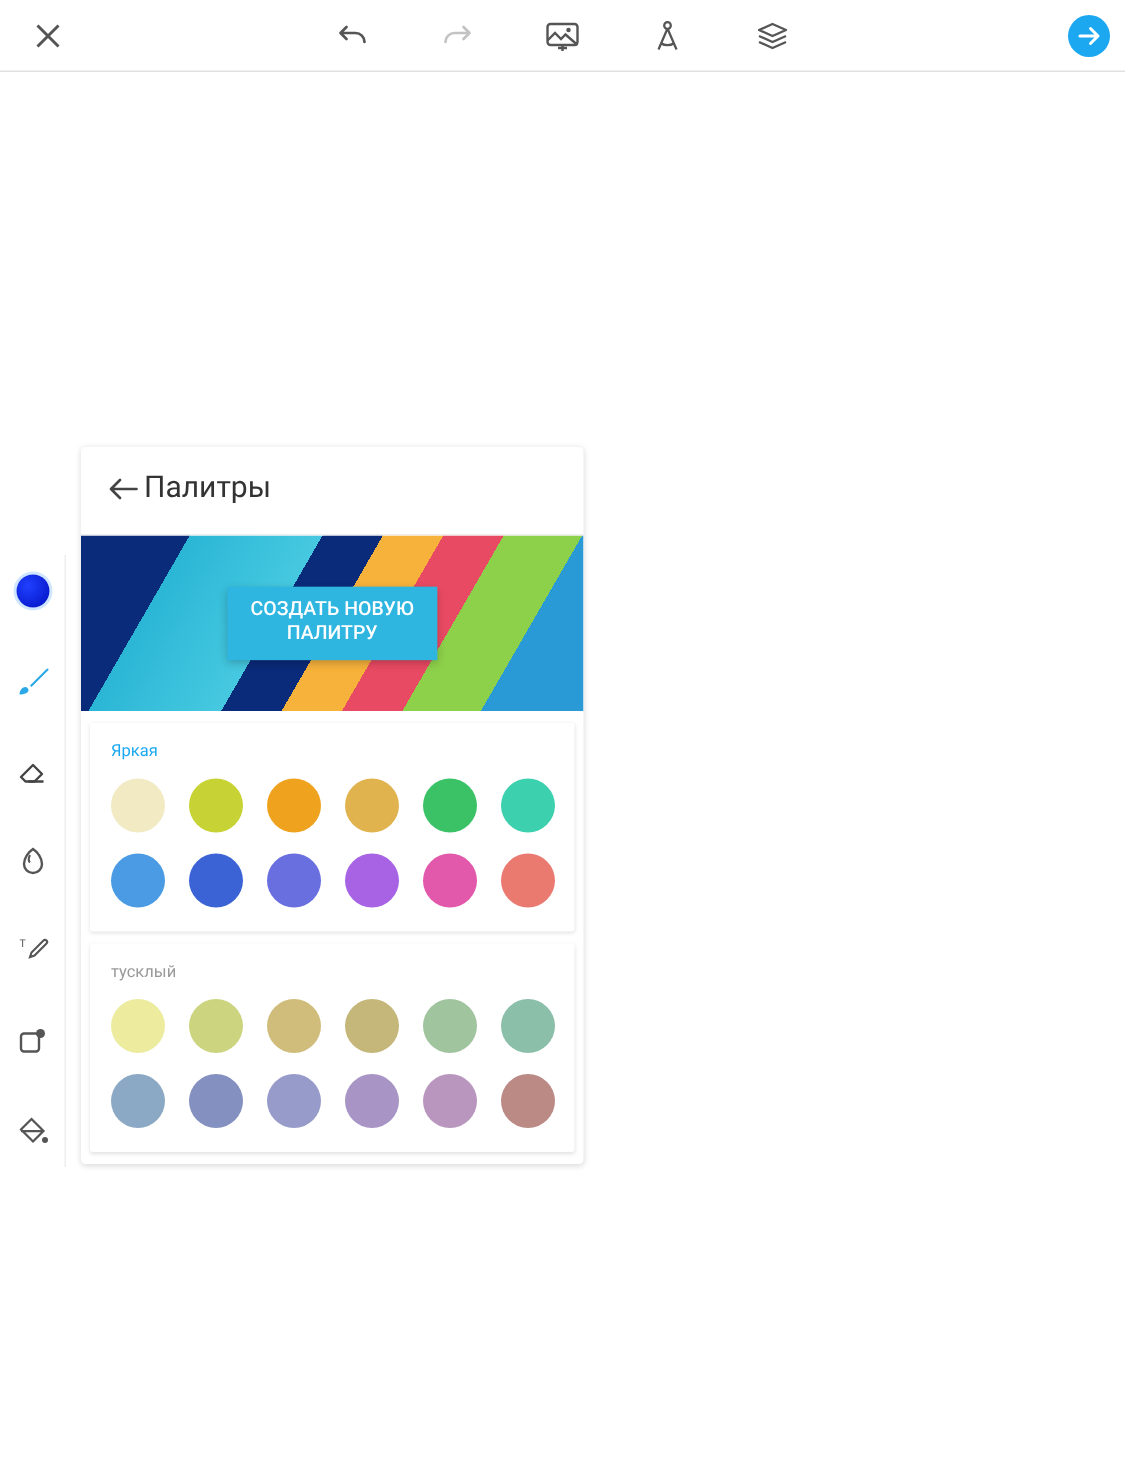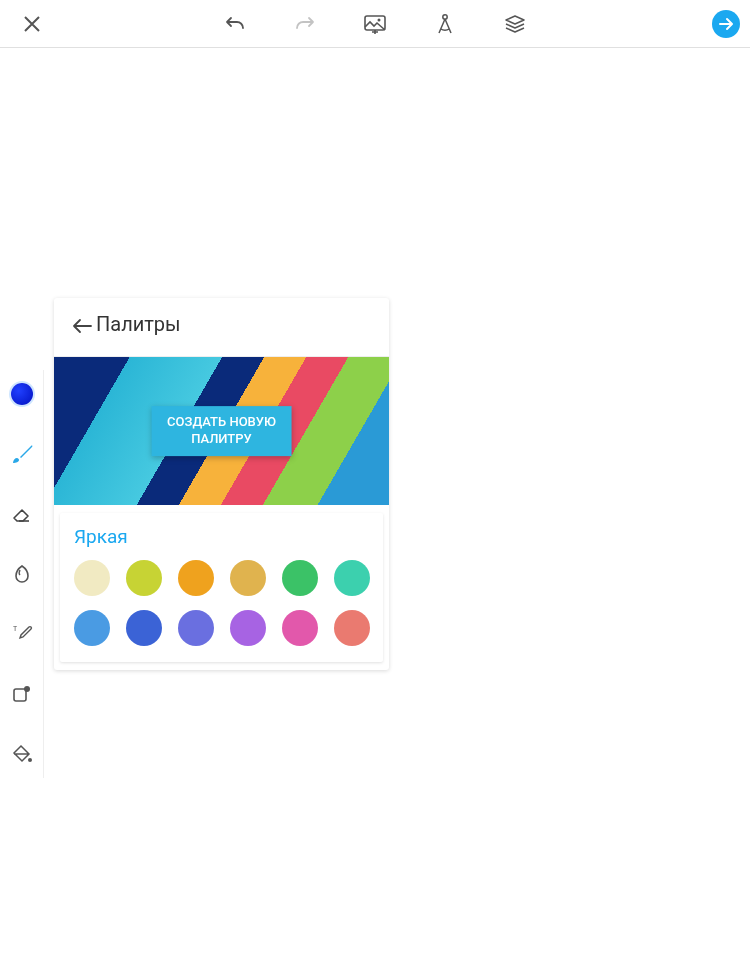--- a/index.html
+++ b/index.html
@@ -9,25 +9,25 @@
 .top-center{display:flex;gap:42px;position:absolute;left:50%;transform:translateX(-50%)}
 .top-right{position:absolute;right:10px;top:50%;transform:translateY(-50%)}
 .icon-btn{width:28px;height:28px;display:flex;align-items:center;justify-content:center;cursor:pointer;color:#555}
 .done-btn{width:28px;height:28px;border-radius:50%;background:#1BA8F0;display:flex;align-items:center;justify-content:center;cursor:pointer}
 .sidebar{position:absolute;left:0;top:370px;width:44px;background:#fff;border-right:1px solid #eee;padding:10px 0;display:flex;flex-direction:column;align-items:center;gap:32px}
 .side-item{width:28px;height:28px;display:flex;align-items:center;justify-content:center;cursor:pointer;color:#666}
 .color-dot{width:22px;height:22px;border-radius:50%;background:radial-gradient(circle at 35% 35%,#2040ff,#0010c0);box-shadow:0 0 0 2px #cfe6ff}
 .panel{position:absolute;left:54px;top:298px;width:335px;background:#fff;border-radius:3px;box-shadow:0 1px 4px rgba(0,0,0,.15)}
 .panel-head{display:flex;align-items:flex-start;padding:14px 14px 16px 14px;border-bottom:1px solid #eee}
 .panel-title{font-size:20px;color:#333;font-weight:400}
-.hero{height:148px;margin:0;position:relative;overflow:hidden}
+.hero{height:117px;margin:0;position:relative;overflow:hidden}
 .hero-bg{position:absolute;inset:0;background:linear-gradient(120deg,#0a2a7a 0%,#0a2a7a 18%,#2bb6d6 18%,#46c9e0 40%,#0a2a7a 40%,#0a2a7a 50%,#f7b23b 50%,#f7b23b 60%,#e94a63 60%,#e94a63 70%,#8dd04a 70%,#8dd04a 83%,#2a9ad6 83%)}
 .hero-btn{position:absolute;left:50%;top:50%;transform:translate(-50%,-50%);background:#2EB5E0;color:#fff;font-size:13px;font-weight:500;padding:8px 16px;text-align:center;line-height:1.3;box-shadow:0 2px 6px rgba(0,0,0,.25);cursor:pointer}
 .palette-card{margin:8px 6px;background:#fff;box-shadow:0 1px 3px rgba(0,0,0,.12);border-radius:2px;padding:12px 14px 16px}
-.palette-name{font-size:19px;margin-bottom:12px}
+.palette-name{font-size:11px;margin-bottom:12px}
 .name-bright{color:#1BA8F0}
 .name-dim{color:#999}
 .swatch-grid{display:grid;grid-template-columns:repeat(6,1fr);gap:14px 16px}
 .swatch{width:36px;height:36px;border-radius:50%;cursor:pointer}
 .dark-card{margin:4px 6px 10px;background:#fff;box-shadow:0 1px 3px rgba(0,0,0,.12);border-radius:2px;padding:12px 14px}
 </style>
 </head>
 <body>
 
 <div class="topbar">
@@ -148,15 +148,32 @@
           <div class="swatch" title="#3bc267" style="background: rgb(59, 194, 103);"></div>
           <div class="swatch" title="#3cd0ae" style="background: rgb(60, 208, 174);"></div>
           <div class="swatch" title="#4a9be3" style="background: rgb(74, 155, 227);"></div>
           <div class="swatch" title="#3b63d6" style="background: rgb(59, 99, 214);"></div>
           <div class="swatch" title="#6a6fe0" style="background: rgb(106, 111, 224);"></div>
           <div class="swatch" title="#a763e3" style="background: rgb(167, 99, 227);"></div>
           <div class="swatch" title="#e258ab" style="background: rgb(226, 88, 171);"></div>
           <div class="swatch" title="#ea7a70" style="background: rgb(234, 122, 112);"></div>
         </div>
       </div>
+      <div class="palette-card">
+        <div class="palette-name name-dim">тусклый</div>
+        <div class="swatch-grid">
+          <div class="swatch" title="#eceb9e" style="background: rgb(236, 235, 158);"></div>
+          <div class="swatch" title="#cdd47f" style="background: rgb(205, 212, 127);"></div>
+          <div class="swatch" title="#d0bd7c" style="background: rgb(208, 189, 124);"></div>
+          <div class="swatch" title="#c4b779" style="background: rgb(196, 183, 121);"></div>
+          <div class="swatch" title="#a0c49e" style="background: rgb(160, 196, 158);"></div>
+          <div class="swatch" title="#8cbfaa" style="background: rgb(140, 191, 170);"></div>
+          <div class="swatch" title="#8ba8c4" style="background: rgb(139, 168, 196);"></div>
+          <div class="swatch" title="#8490c0" style="background: rgb(132, 144, 192);"></div>
+          <div class="swatch" title="#979bc9" style="background: rgb(151, 155, 201);"></div>
+          <div class="swatch" title="#a994c6" style="background: rgb(169, 148, 198);"></div>
+          <div class="swatch" title="#b896be" style="background: rgb(184, 150, 190);"></div>
+          <div class="swatch" title="#bb8a85" style="background: rgb(187, 138, 133);"></div>
+        </div>
+      </div>
     </div>
 
 </div>
 
 </body></html>

